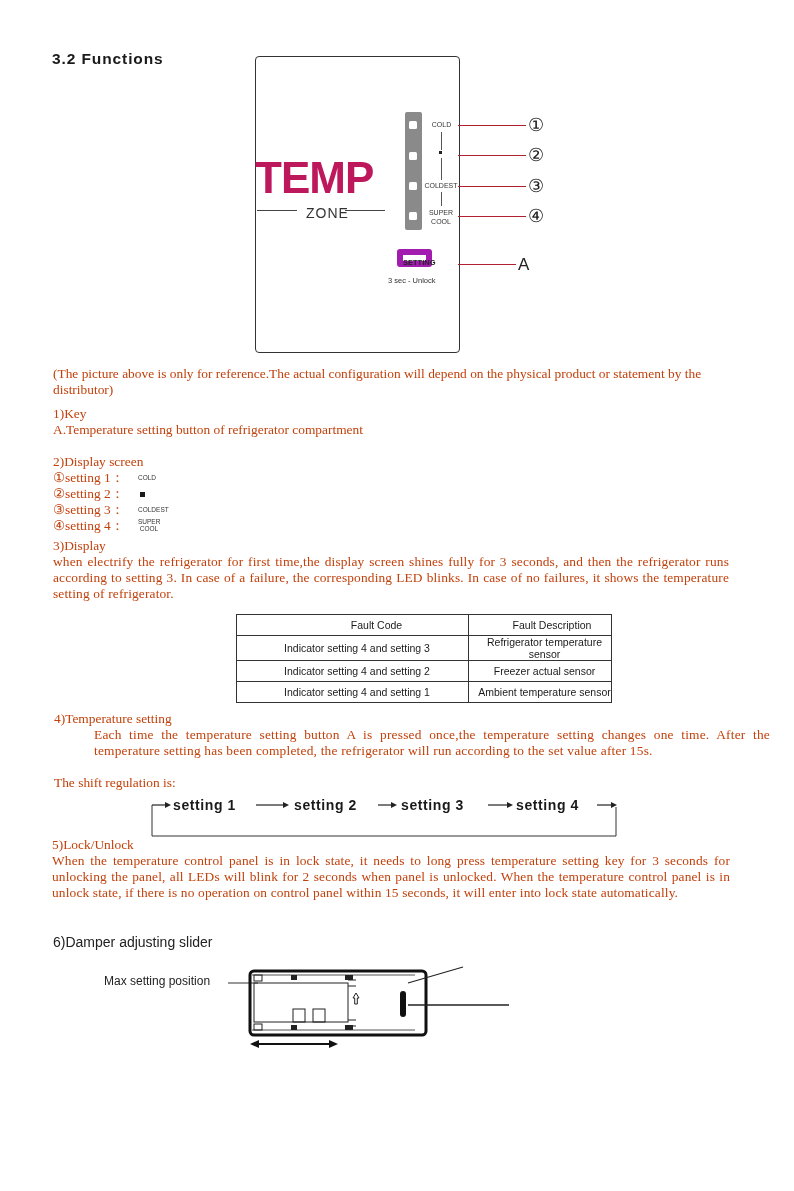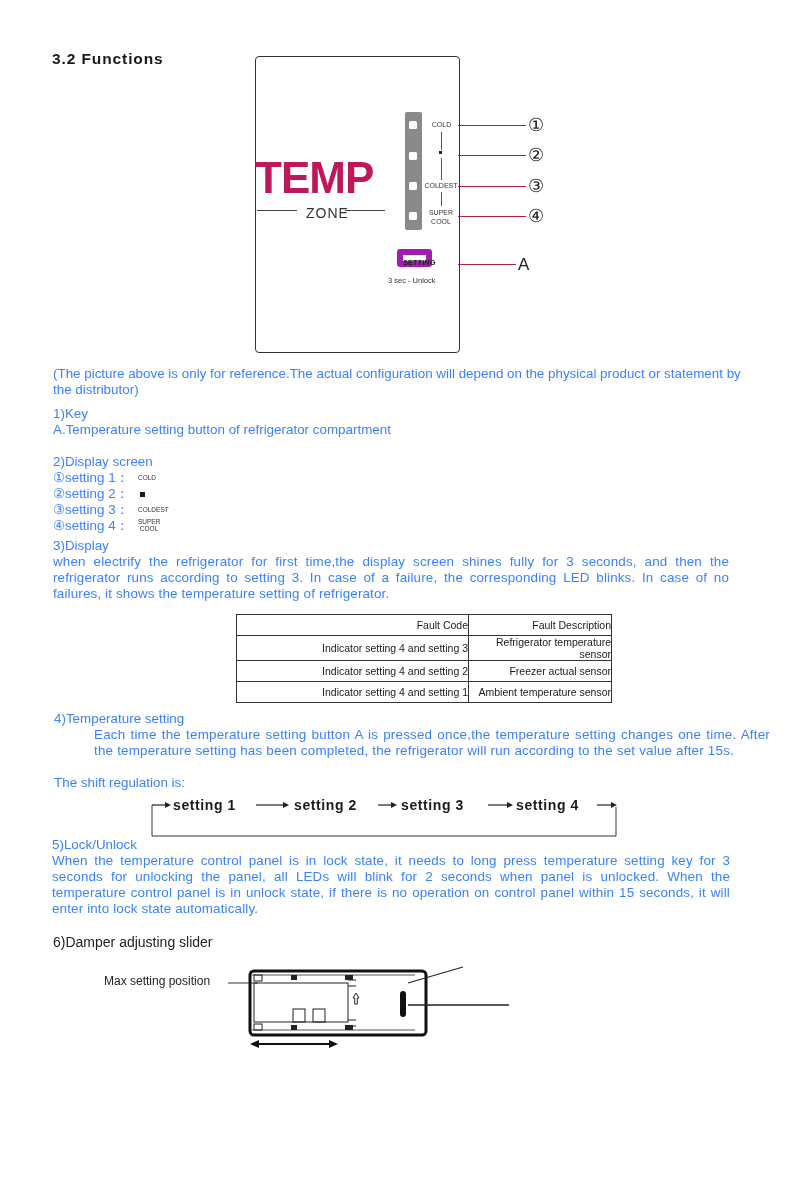--- a/index.html
+++ b/index.html
@@ -17,27 +17,27 @@
   .led { width: 8px; height: 8px; background: #fff; border-radius: 1.5px; left: 409px; }
   .panel-label { font-size: 7px; color: #333; text-align: center; line-height: 8.5px; }
   .vline { width: 1px; background: #555; left: 441px; }
   .setting-btn { left: 397px; top: 249px; width: 35px; height: 18px; border: 6px solid #a21caf; border-radius: 3px; box-sizing: border-box;
                  font-size: 7.5px; font-weight: bold; text-align: center; line-height: 16px; color: #222; }
   .unlock-text { left: 388px; top: 276px; font-size: 7.5px; color: #333; }
   .red-line { height: 1px; background: #b02030; }
   .callout { font-size: 18px; color: #222; line-height: 1; }
 
   
-  .txt { font-size: 13.4px; line-height: 16px; color: #3b82f6; }
+  .txt { font-size: 13.4px; line-height: 16px; color: #c2410c; font-family: Liberation Serif, serif; }
   .justify { text-align: justify; text-align-last: left; }
   .mini { font-size: 6.5px; color: #333; line-height: 7px; text-align: center; }
 
   
   table.fault { position: absolute; left: 236px; top: 614px; width: 376px; border-collapse: collapse; font-size: 10.5px; }
-  table.fault td, table.fault th { border: 1px solid #333; height: 20px; padding: 0 0 0 9px; text-align: right; font-weight: normal; }
+  table.fault td, table.fault th { border: 1px solid #333; height: 20px; padding: 0 0 0 9px; text-align: center; font-weight: normal; }
   table.fault th { padding-left: 48px; }
   table.fault th.desc { padding-left: 24px; border-radius: 9px; }
 
   
   .shift-item { font-size: 14px; font-weight: bold; letter-spacing: 0.6px; }
 
   
   .damper-title { left: 53px; top: 934px; font-size: 14px; color: #222; }
   .max-label { left: 104px; top: 974px; font-size: 12px; color: #222; }
 </style>

